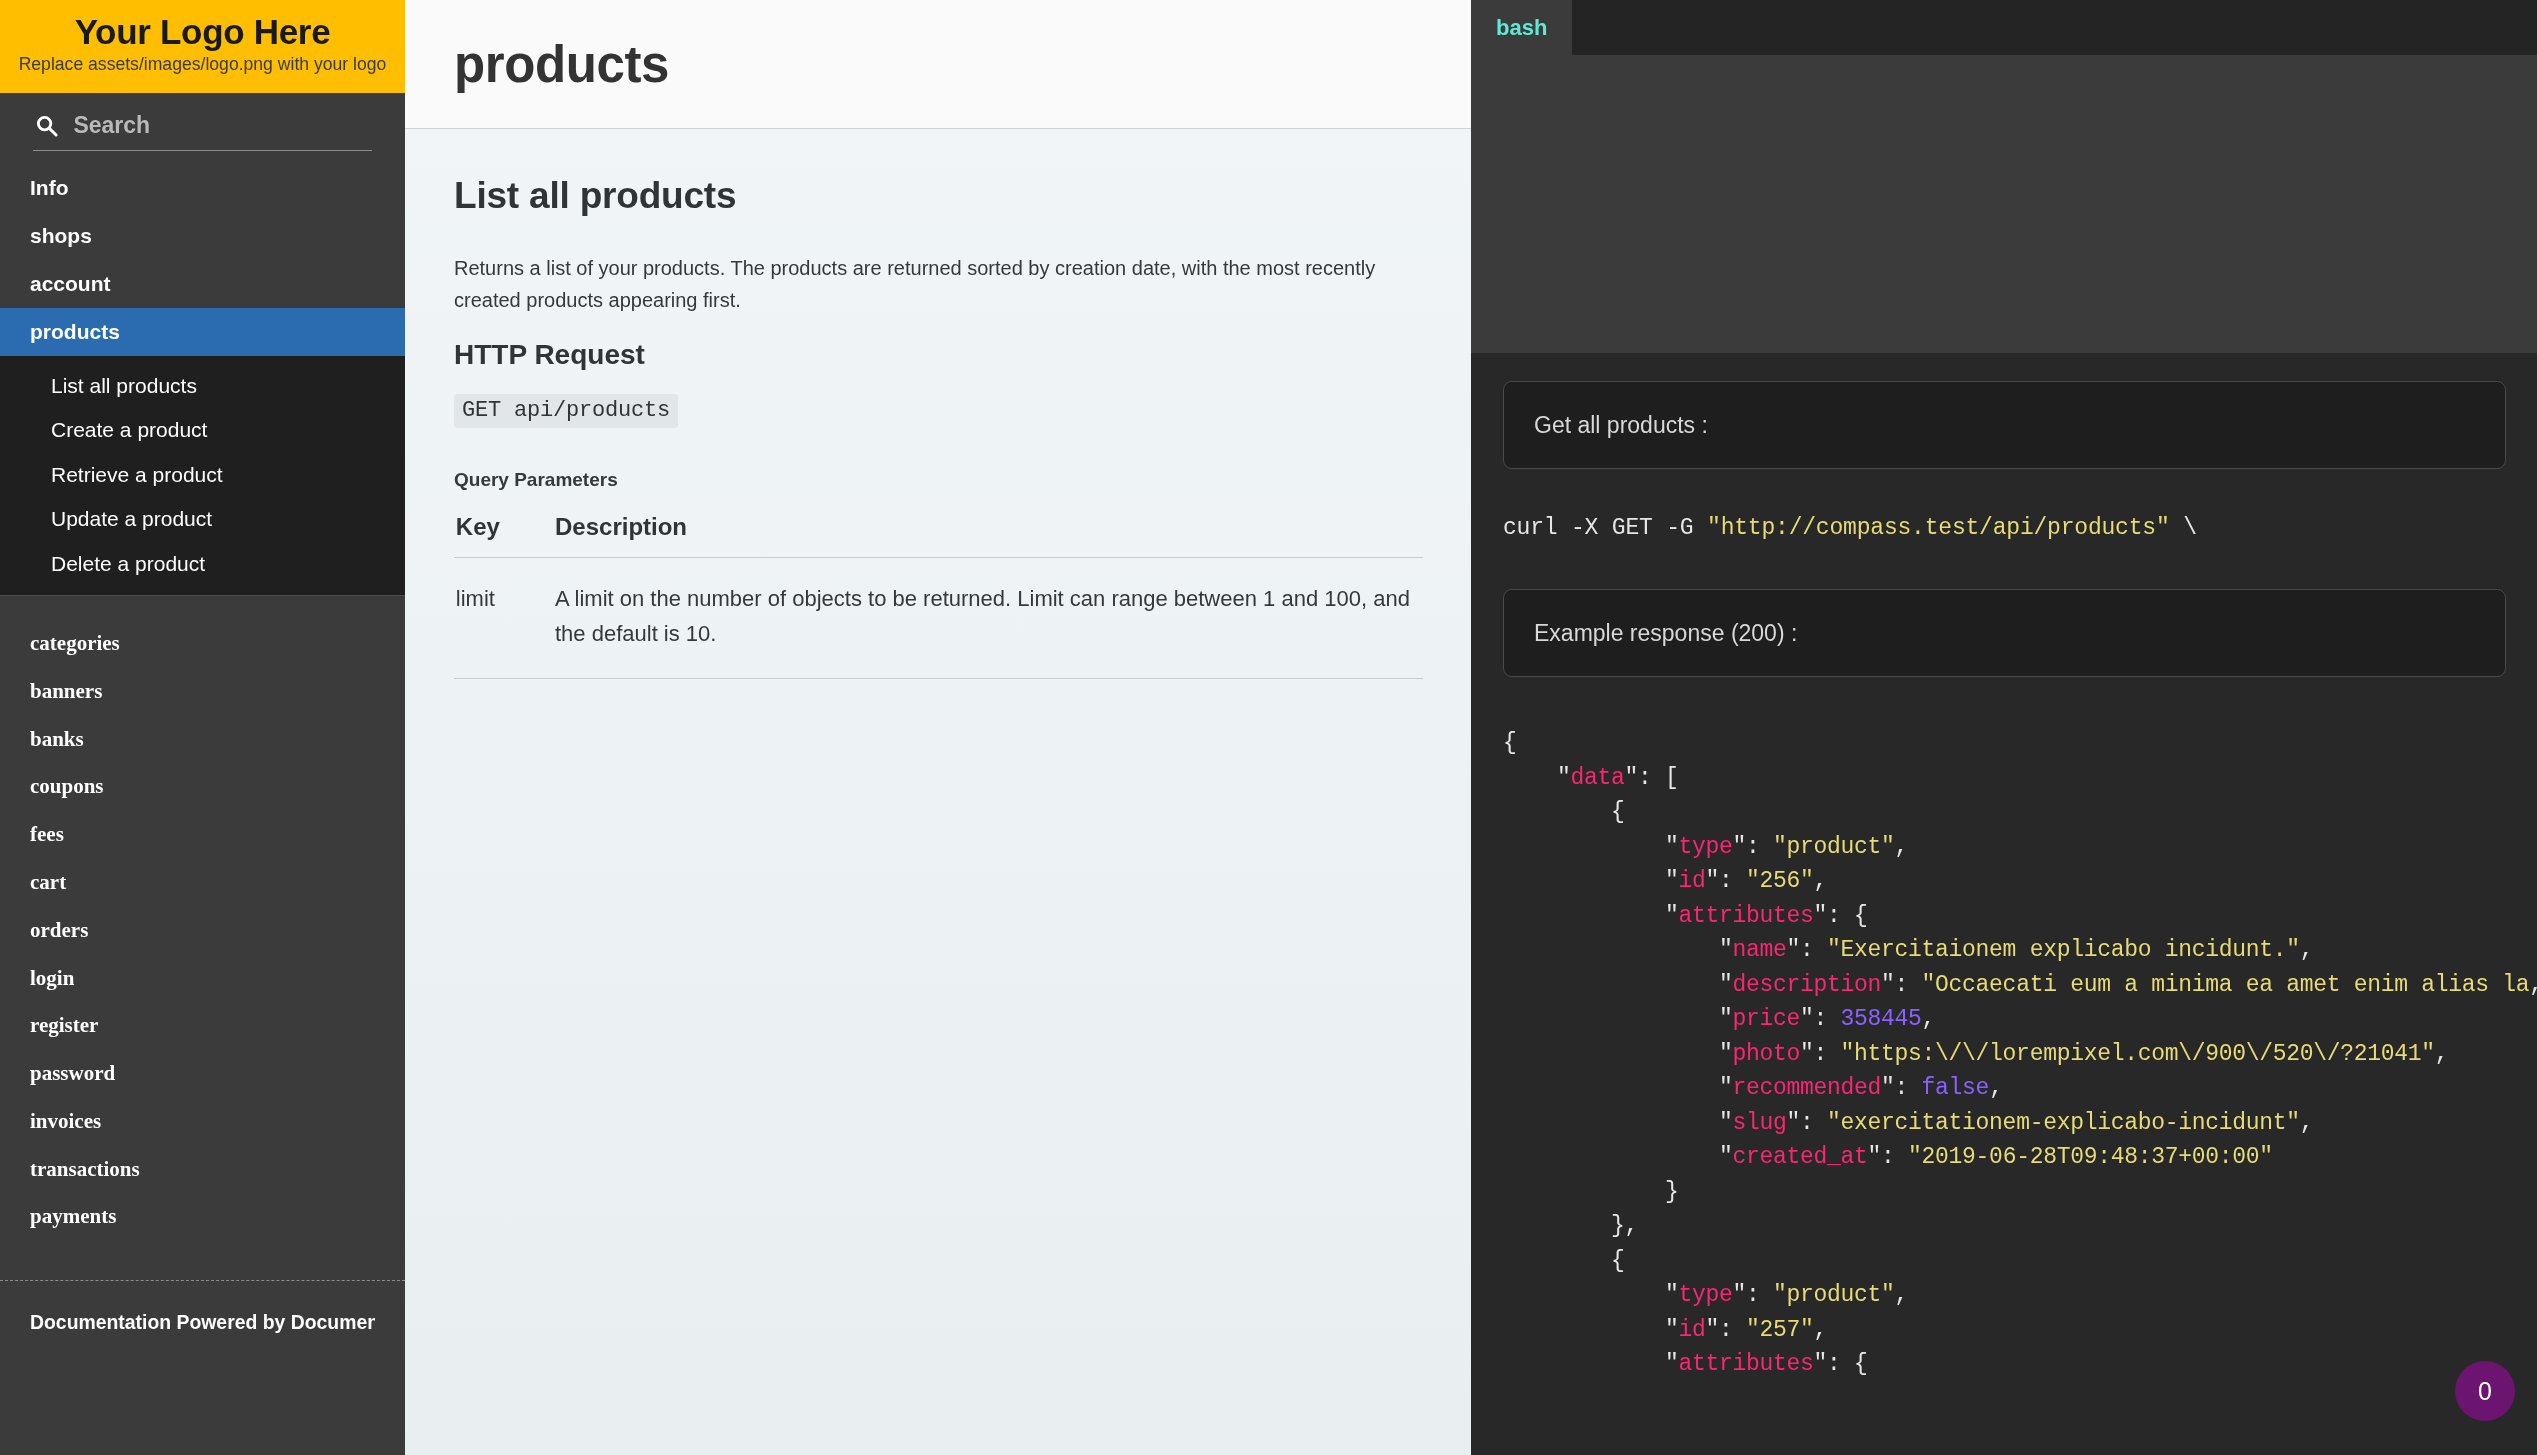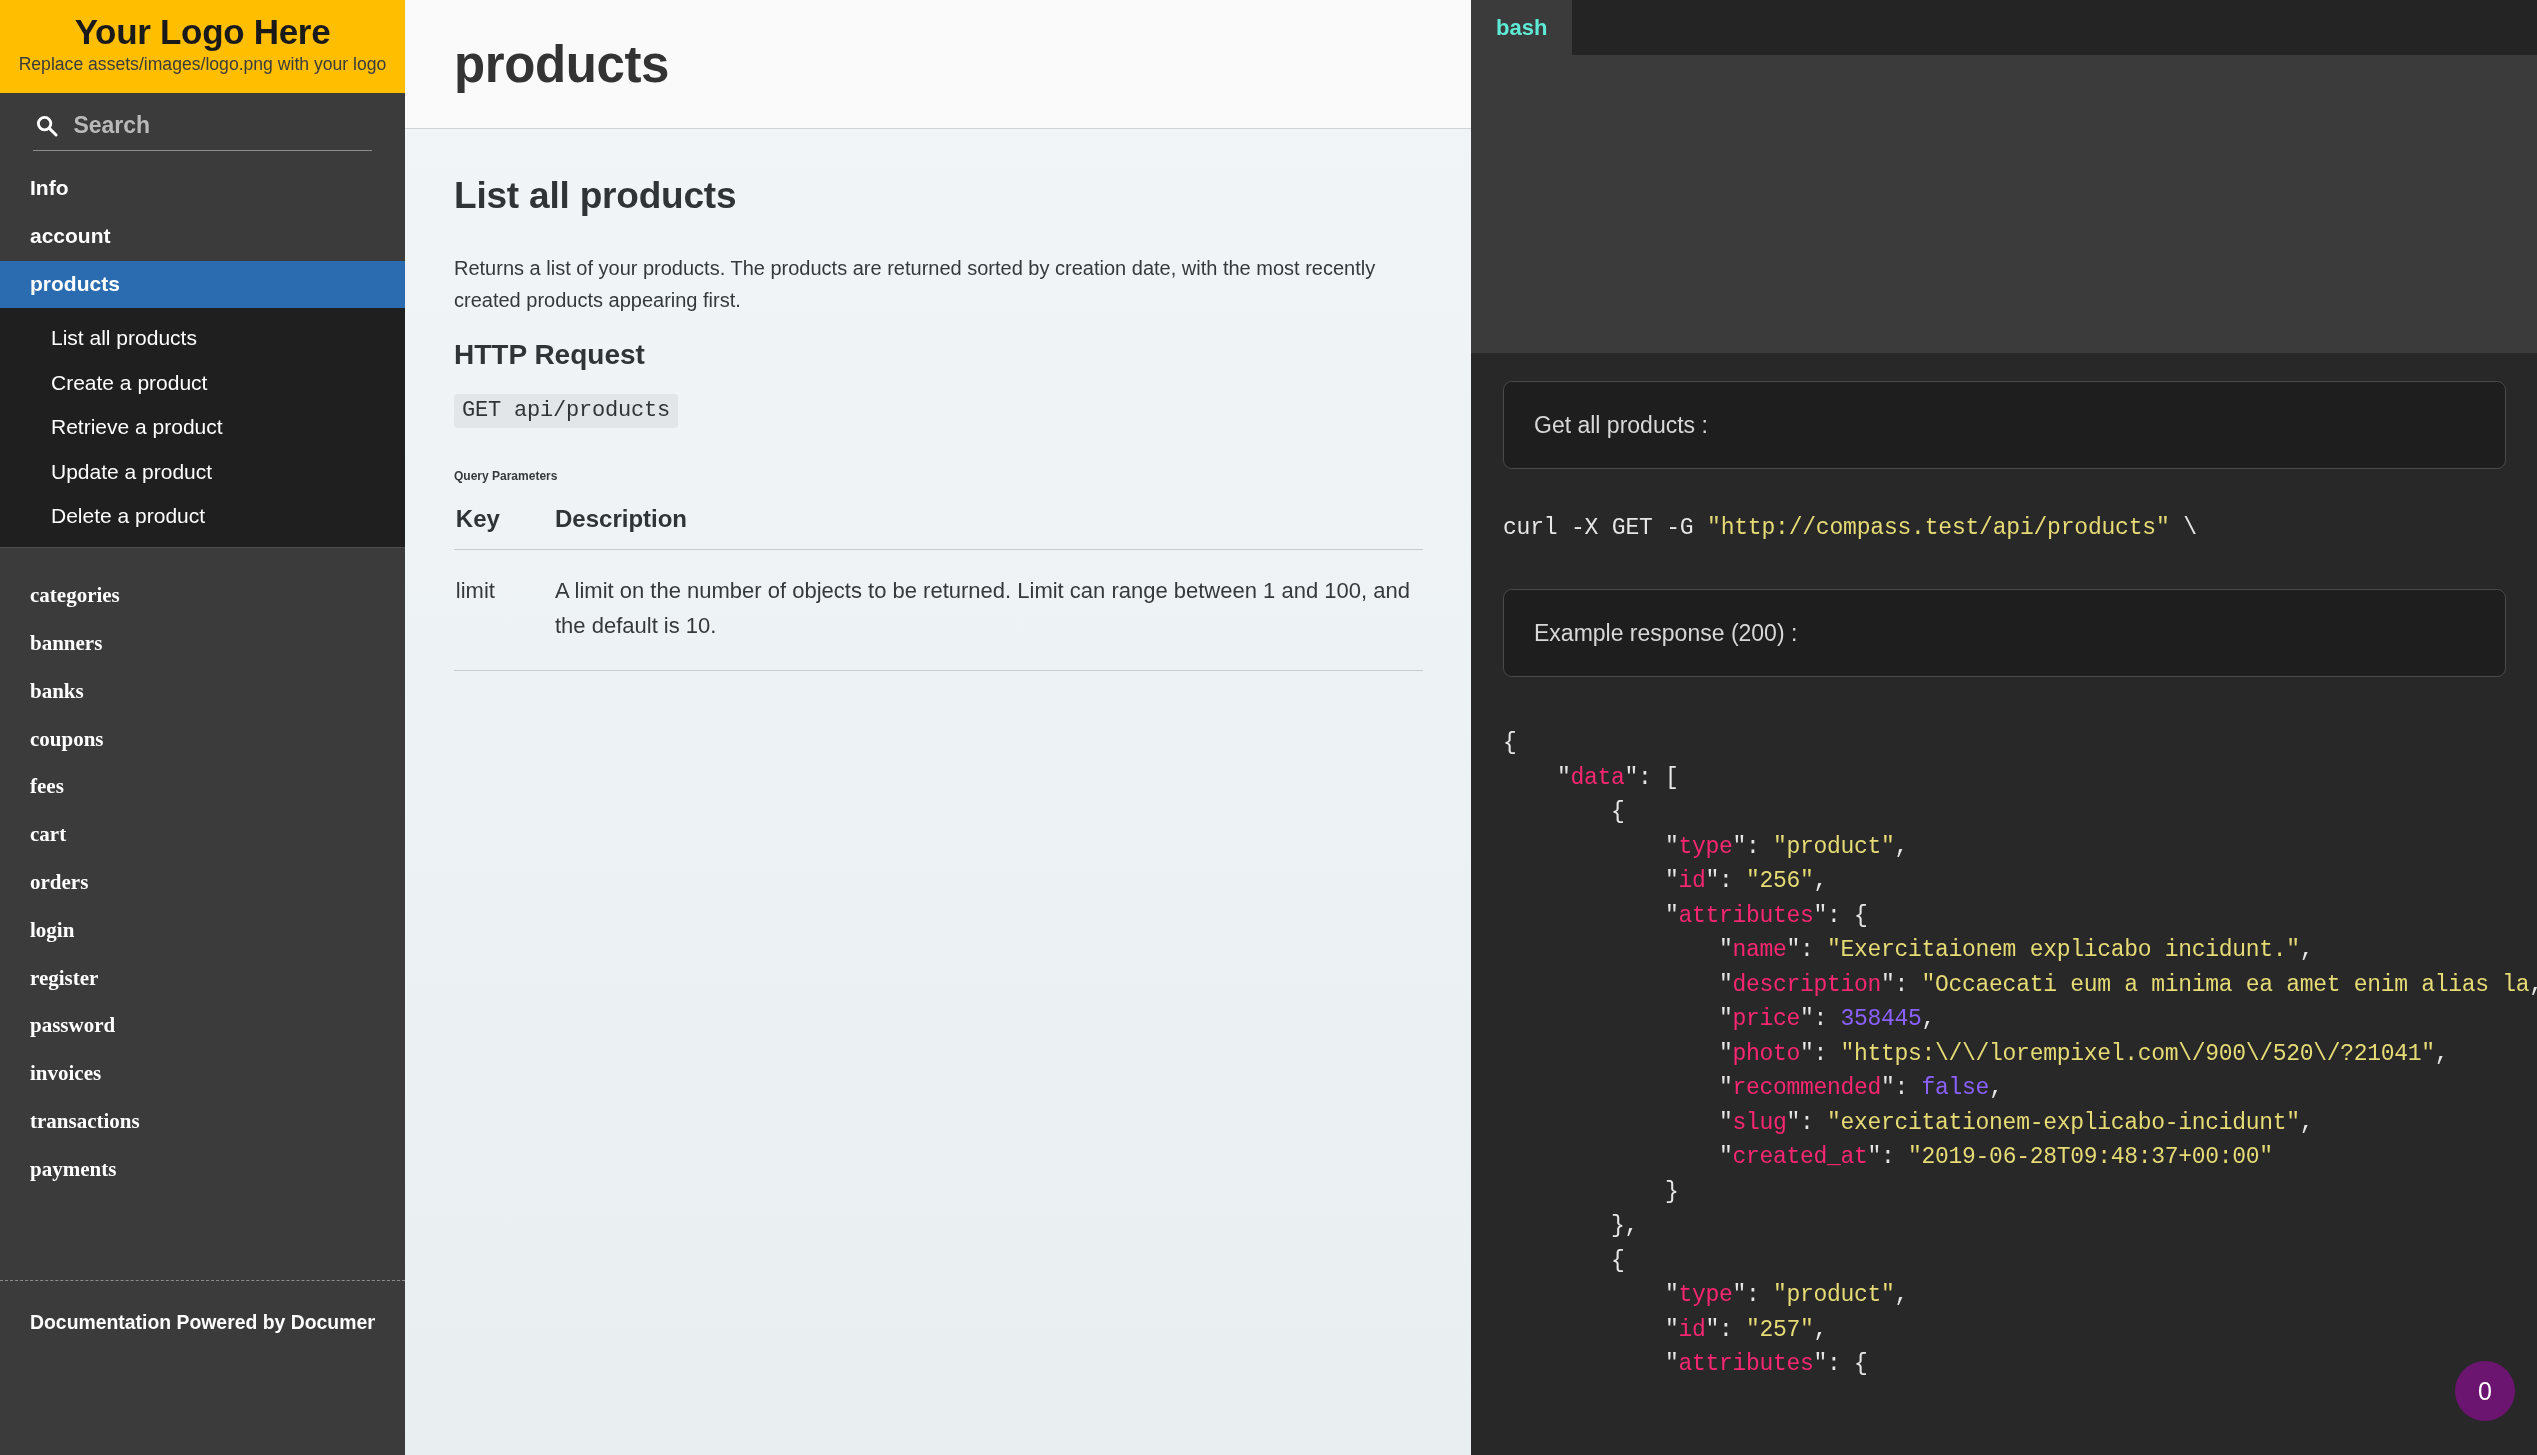--- a/index.html
+++ b/index.html
@@ -180,21 +180,21 @@
     background: #e2e6e8;
     border-radius: 3.5px;
     padding: 4.4px 8px 5.3px 8px;
     font-family: "Liberation Mono", monospace;
     font-size: 22px;
     color: #2f3436;
     letter-spacing: -0.2px;
   }
 
   .param-title {
-    font-size: 12px;
+    font-size: 19px;
     font-weight: bold;
     color: #35393b;
     margin-top: 41px;
     margin-bottom: 16px;
   }
 
   .ptable {
     width: 969px;
     border-collapse: collapse;
   }
@@ -326,20 +326,21 @@
           <circle cx="10" cy="10" r="6.5"></circle>
           <line x1="15" y1="15" x2="22" y2="22" stroke-linecap="round"></line>
         </svg>
       </span>
       <input class="search-input" type="text" placeholder="Search" style="">
     </div>
 
     <nav class="nav">
       <div id="nav-main">
           <a class="nav-item">Info</a>
+          <a class="nav-item">shops</a>
           <a class="nav-item">account</a>
           <a class="nav-item active">products</a>
         </div>
       <div class="subnav" id="subnav">
           <a class="subnav-item">List all products</a>
           <a class="subnav-item">Create a product</a>
           <a class="subnav-item">Retrieve a product</a>
           <a class="subnav-item">Update a product</a>
           <a class="subnav-item">Delete a product</a>
         </div>

